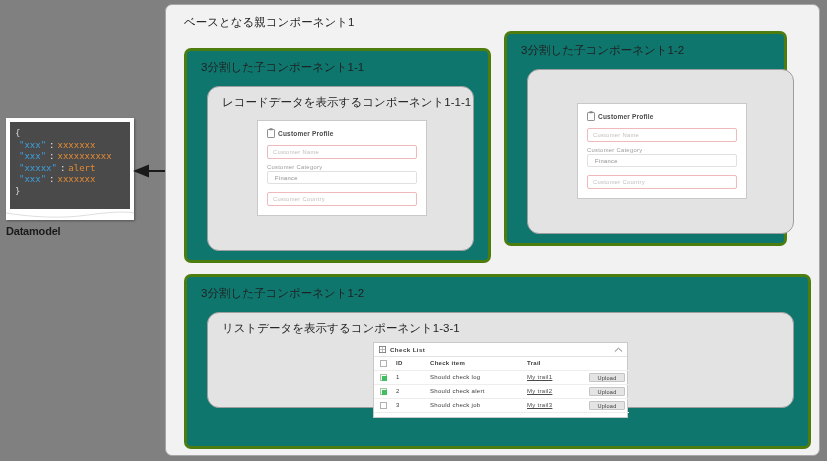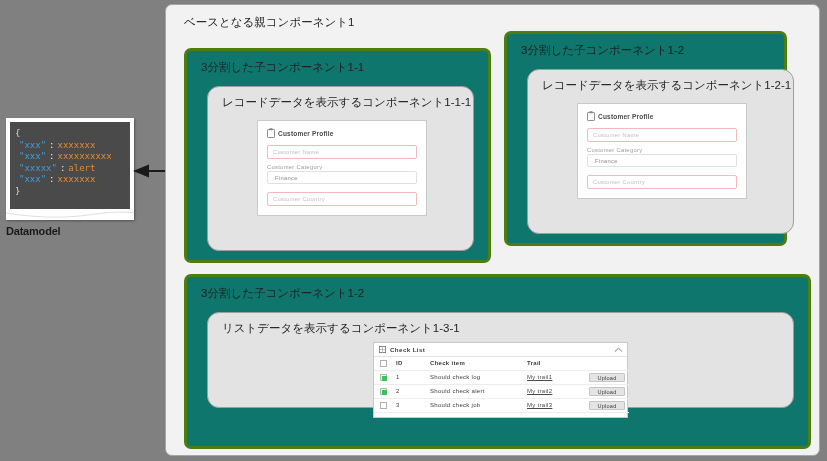--- a/index.html
+++ b/index.html
@@ -366,21 +366,20 @@
         <div class="field-spacer"></div>
         <div class="field-required">Customer Country</div>
       </div>
     </div>
   </div>
 
   <div id="child-1-2" class="child-panel">
     <div class="panel-title child-title">3分割した子コンポーネント1-2</div>
 
     <div id="record-panel-1-2-1" class="inner-panel">
-      <div class="panel-title inner-title">レコードデータを表示するコンポーネント1-2-1</div>
 
       <div class="profile-card">
         <div class="profile-header">
           <svg class="clipboard-icon" viewBox="0 0 8 10">
             <rect x="0.5" y="1.5" width="7" height="8" rx="0.6" fill="none" stroke="#555" stroke-width="0.9"></rect>
             <rect x="2.4" y="0.3" width="3.2" height="2" rx="0.4" fill="#555"></rect>
           </svg>
           <span class="profile-header-text">Customer Profile</span>
         </div>
 

